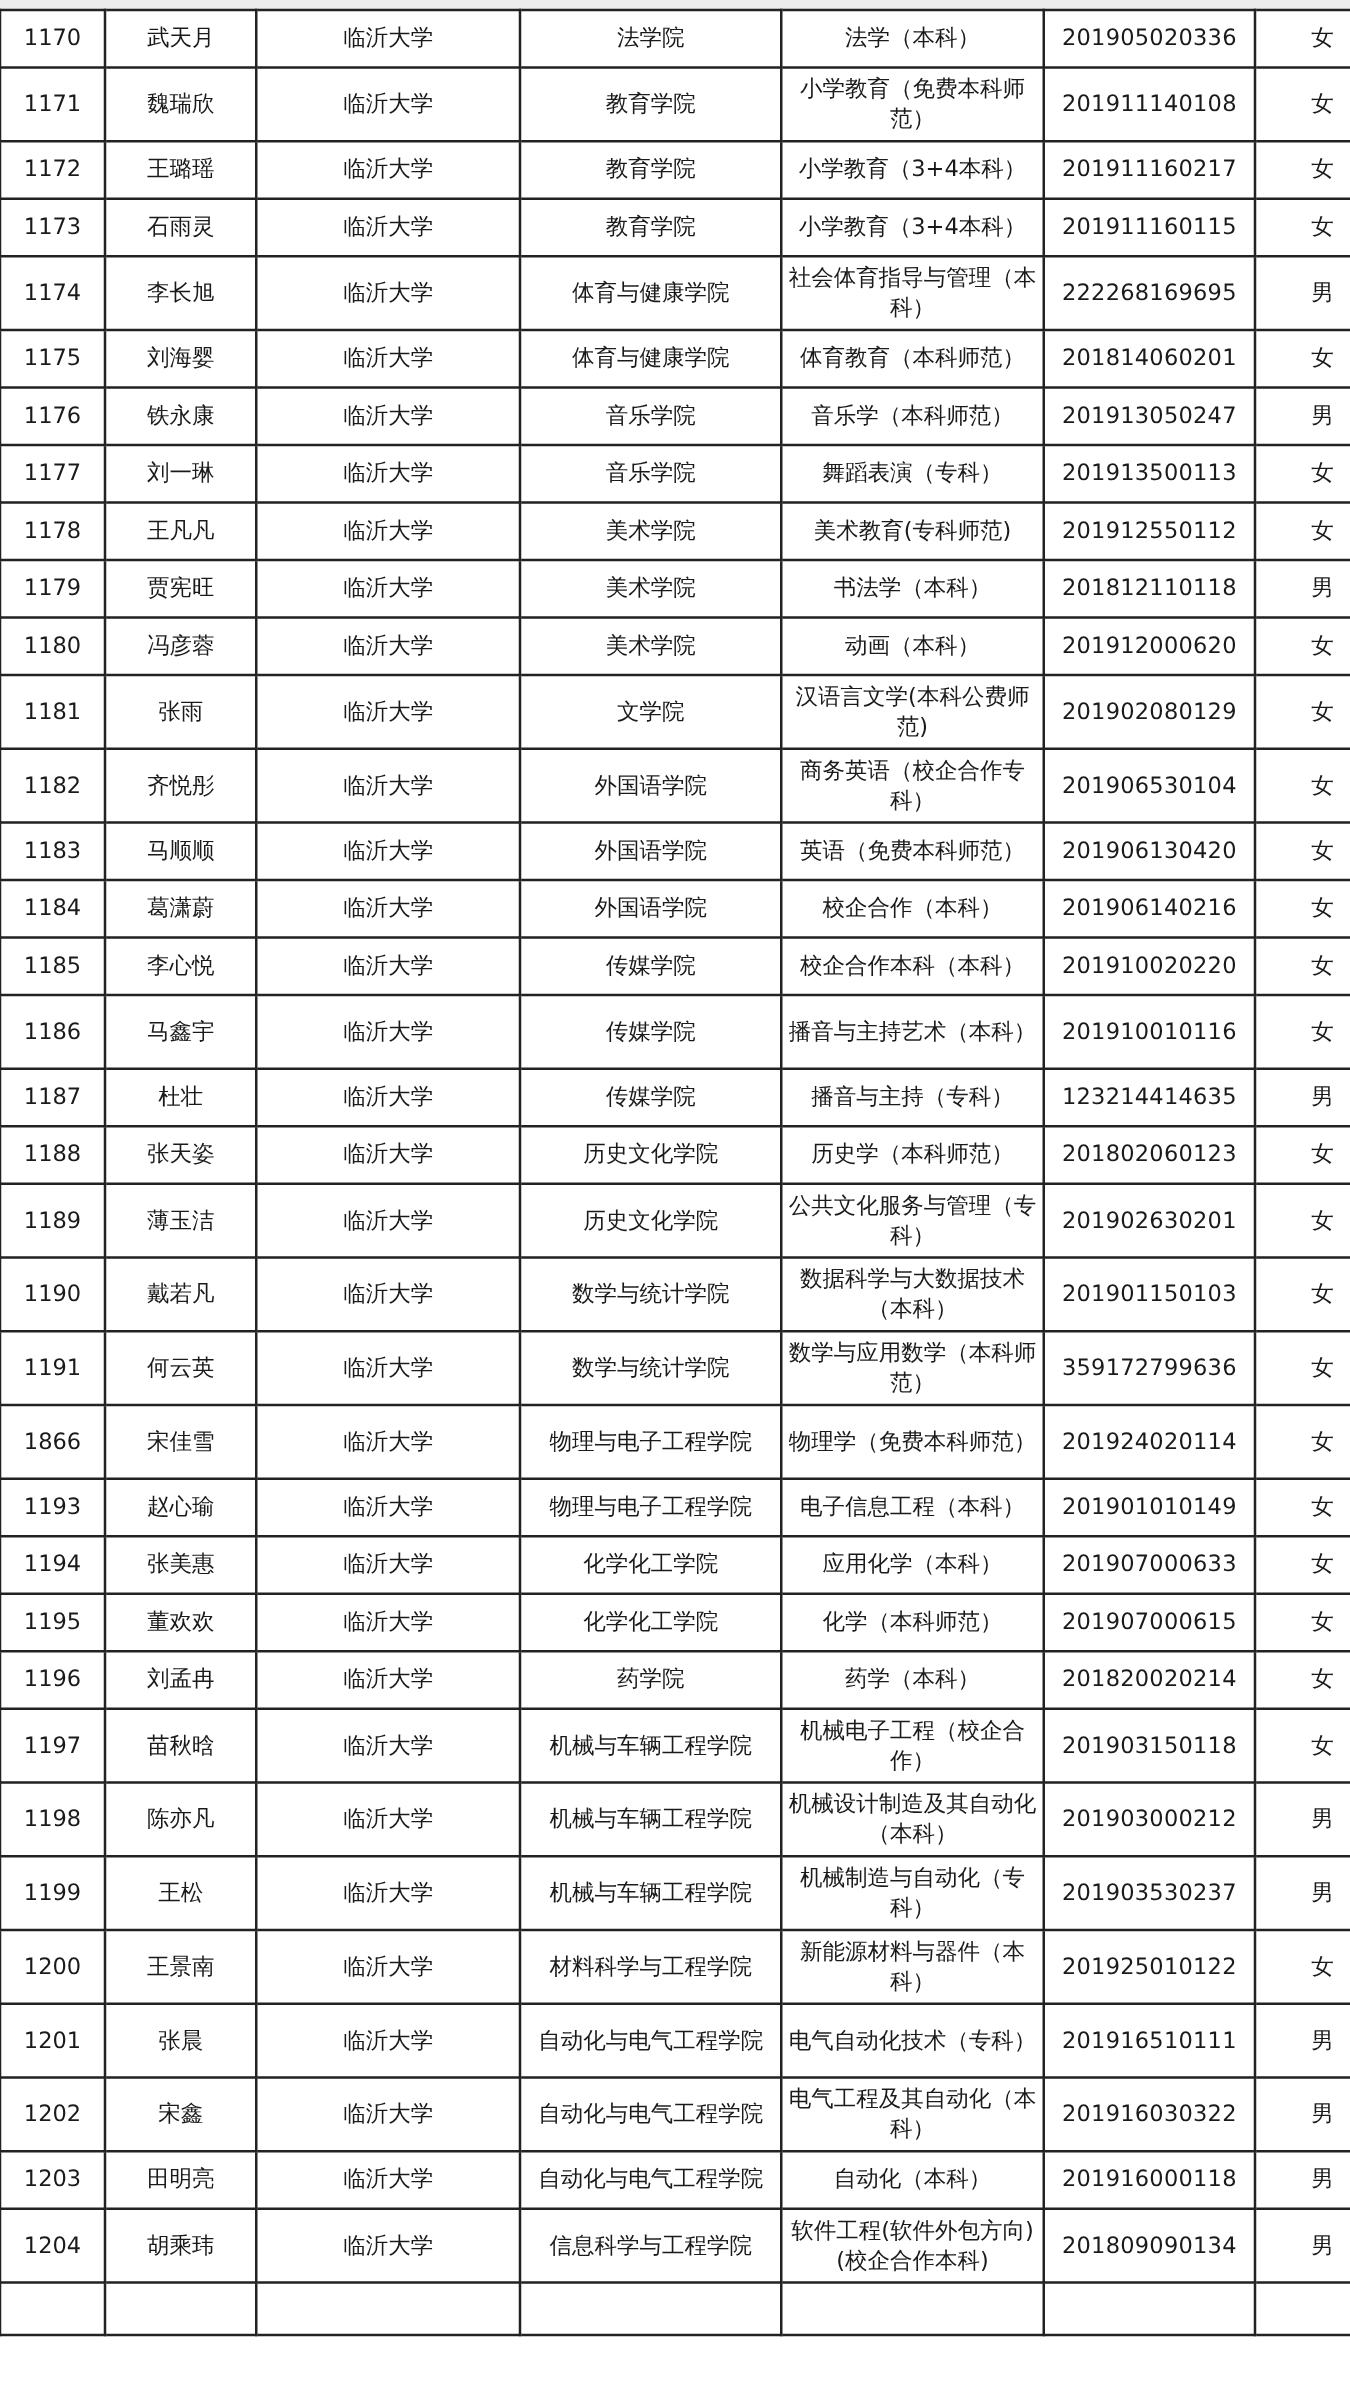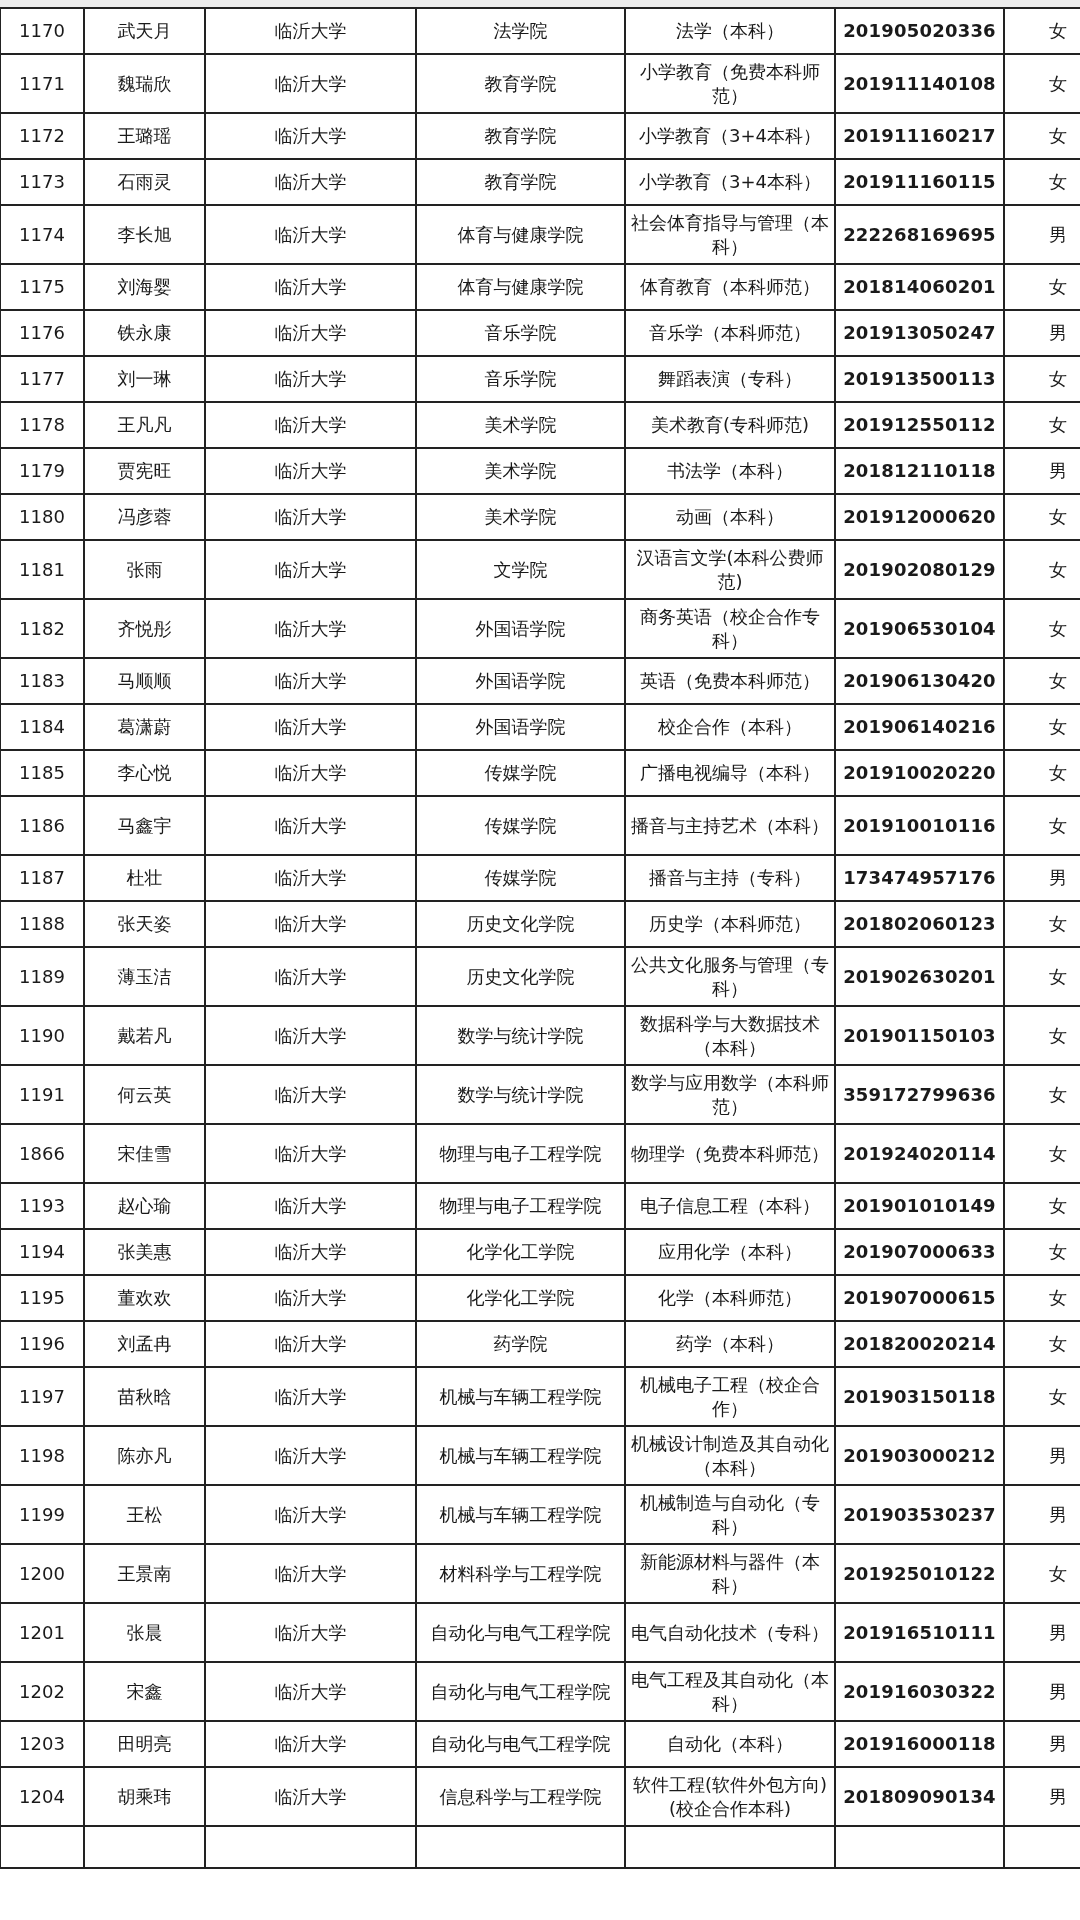--- a/index.html
+++ b/index.html
@@ -24,21 +24,21 @@
       border: 2.5px solid #222;
       text-align: center;
       vertical-align: middle;
       font-size: 18px;
       line-height: 24px;
       padding: 0 3px;
       overflow: hidden;
       word-break: break-all;
     }
     td.c-no { font-size: 19px; margin-top: 36px; }
-    td.c-id { font-size: 19px; letter-spacing: 0.2px; font-weight: bold; }
+    td.c-id { font-size: 19px; letter-spacing: 0.2px; }
     tr.h1 td { height: 44px; }
     tr.h2 td { height: 57px; }
     tr.partial td { height: 40px; }
   </style>
 </head>
 <body>
 
 <div class="top-strip"></div>
 
 <table class="roster">
@@ -185,40 +185,40 @@
         <td class="c-college">外国语学院</td>
         <td class="c-major">校企合作（本科）</td>
         <td class="c-id">201906140216</td>
         <td class="c-gender">女</td>
       </tr>
       <tr class="h1">
         <td class="c-no">1185</td>
         <td class="c-name">李心悦</td>
         <td class="c-school">临沂大学</td>
         <td class="c-college">传媒学院</td>
-        <td class="c-major">广播电视编导（本科）</td>
+        <td class="c-major">校企合作本科（本科）</td>
         <td class="c-id">201910020220</td>
         <td class="c-gender">女</td>
       </tr>
       <tr class="h2">
         <td class="c-no">1186</td>
         <td class="c-name">马鑫宇</td>
         <td class="c-school">临沂大学</td>
         <td class="c-college">传媒学院</td>
         <td class="c-major">播音与主持艺术（本科）</td>
         <td class="c-id">201910010116</td>
         <td class="c-gender">女</td>
       </tr>
       <tr class="h1">
         <td class="c-no">1187</td>
         <td class="c-name">杜壮</td>
         <td class="c-school">临沂大学</td>
         <td class="c-college">传媒学院</td>
         <td class="c-major">播音与主持（专科）</td>
-        <td class="c-id">173474957176</td>
+        <td class="c-id">123214414635</td>
         <td class="c-gender">男</td>
       </tr>
       <tr class="h1">
         <td class="c-no">1188</td>
         <td class="c-name">张天姿</td>
         <td class="c-school">临沂大学</td>
         <td class="c-college">历史文化学院</td>
         <td class="c-major">历史学（本科师范）</td>
         <td class="c-id">201802060123</td>
         <td class="c-gender">女</td>

